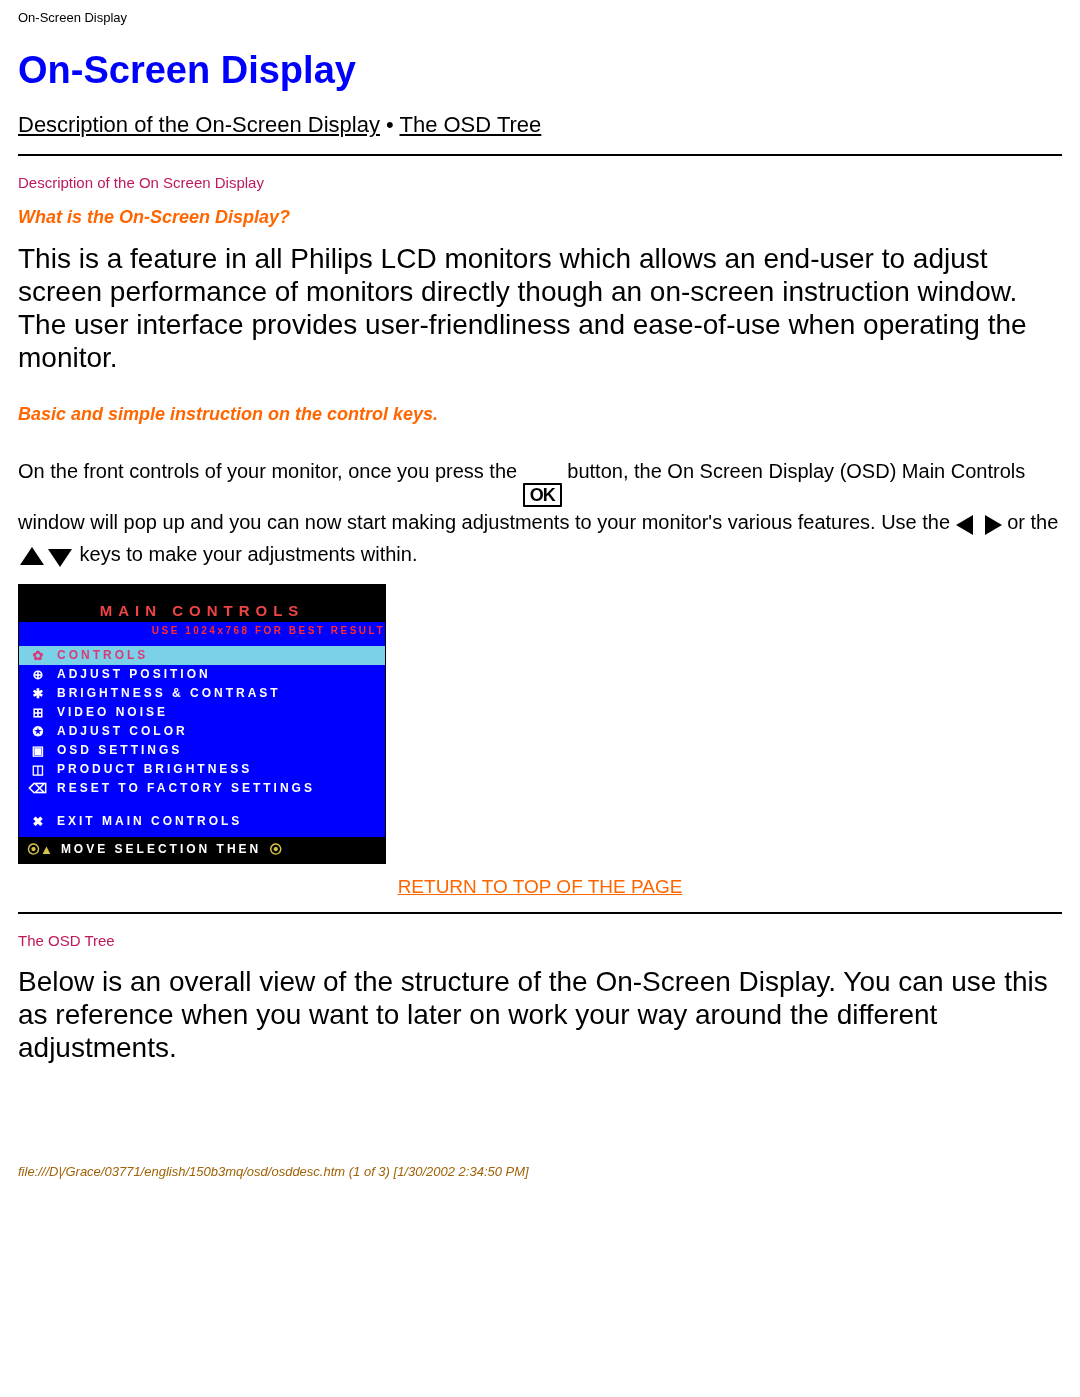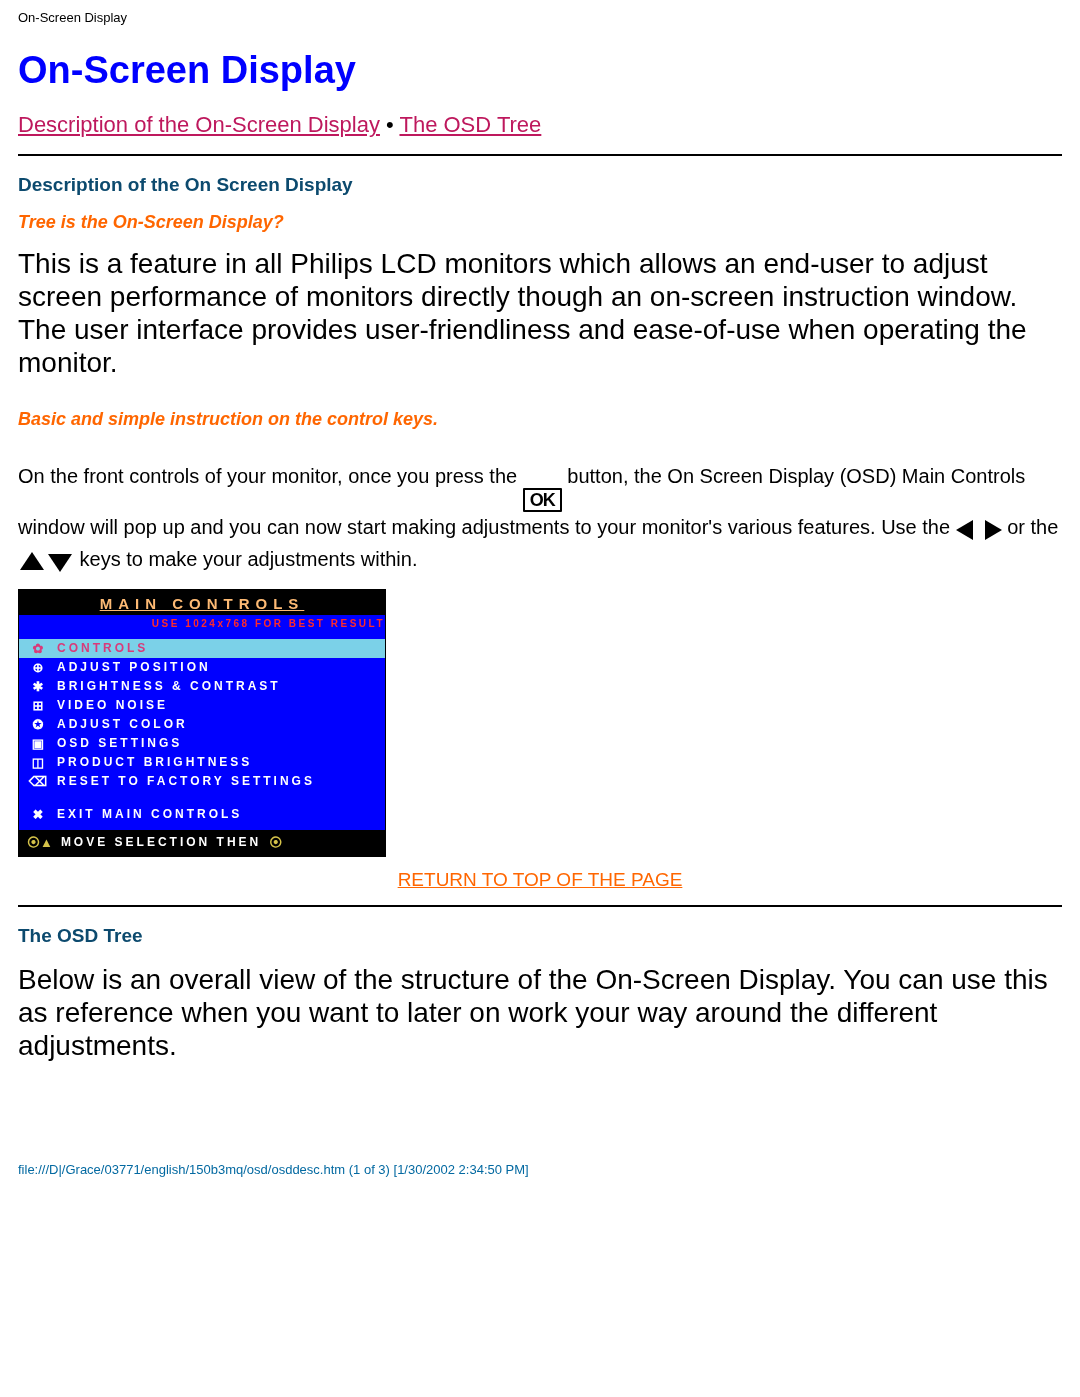--- a/index.html
+++ b/index.html
@@ -23,35 +23,35 @@
     font-weight: bold;
     color: #0000ff;
     margin: 18px 0 20px 0;
   }
   .nav-links {
     font-size: 22px;
     color: #0000ff;
     margin-bottom: 16px;
   }
   .nav-links a {
-    color: #be185d;
+    color: #000000;
     text-decoration: underline;
   }
   .bullet {
     color: #000;
   }
   hr {
     border: none;
     border-top: 2px solid #000;
     margin: 14px 0 18px 0;
   }
   h2 {
-    font-size: 19px;
-    font-weight: bold;
-    color: #0c4a6e;
+    font-size: 15px;
+    font-weight: normal;
+    color: #be185d;
     margin: 18px 0 16px 0;
   }
   .subhead {
     font-size: 18px;
     font-weight: bold;
     font-style: italic;
     color: #ff6600;
     margin: 10px 0 14px 0;
   }
   .para {
@@ -85,27 +85,26 @@
   .osd-panel {
     width: 366px;
     background: #0000ff;
     color: #fff;
     font-family: Arial, sans-serif;
     margin: 8px 0 12px 0;
     border: 1px solid #000;
   }
   .osd-header {
     background: #000;
-    color: #fdba74;
+    color: #ef4444;
     font-size: 15px;
     font-weight: bold;
     letter-spacing: 6px;
     text-align: center;
-    padding: 5px 0 3px 0;
-    text-decoration: underline;
+    padding: 17px 0 3px 0;
   }
   .osd-banner {
     background: #0000ff;
     color: #ff2a2a;
     font-size: 10px;
     font-weight: bold;
     letter-spacing: 2.5px;
     text-align: right;
     padding: 3px 0 6px 0;
   }
@@ -159,21 +158,22 @@
     margin: 10px 0 14px 0;
   }
   .return-link a {
     color: #ff6600;
     text-decoration: underline;
     font-size: 19px;
   }
   .footer-path {
     font-size: 13px;
     padding: 40px 18px 10px 18px;
-    color: #0369a1;
+    color: #a16207;
+    font-style: italic;
   }
 </style>
 </head>
 <body>
 
 <div class="header-title">On-Screen Display</div>
 
 <div class="content">
 
   <h1>On-Screen Display</h1>
@@ -181,21 +181,21 @@
   <div class="nav-links">
     <a href="#">Description of the On-Screen Display</a>
     <span class="bullet">•</span>
     <a href="#">The OSD Tree</a>
   </div>
 
   <hr>
 
   <h2>Description of the On Screen Display</h2>
 
-  <div class="subhead">Tree is the On-Screen Display?</div>
+  <div class="subhead">What is the On-Screen Display?</div>
 
   <div class="para">This is a feature in all Philips LCD monitors which allows an end-user to adjust screen performance of monitors directly though an on-screen instruction window. The user interface provides user-friendliness and ease-of-use when operating the monitor.</div>
 
   <div class="subhead">Basic and simple instruction on the control keys.</div>
 
   <div class="para2">
     <span>On the front controls of your monitor, once you press the </span>
     <span class="ok-badge">OK</span>
     <span> button, the On Screen Display (OSD) Main Controls window will pop up and you can now start making adjustments to your monitor's various features. Use the </span>
     <span class="inline-icon">

